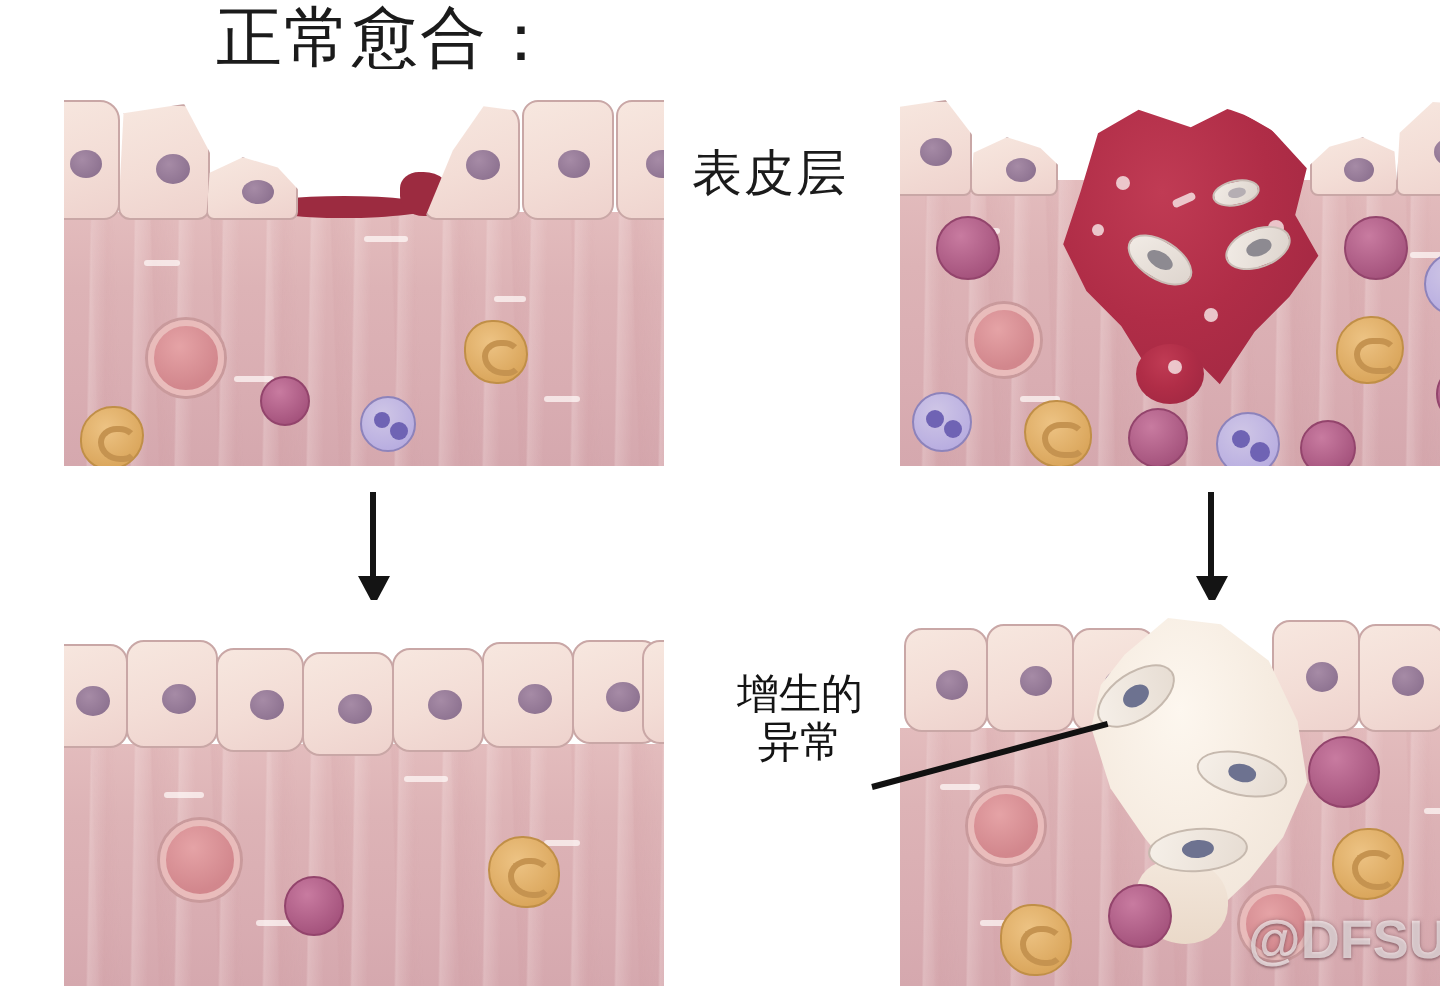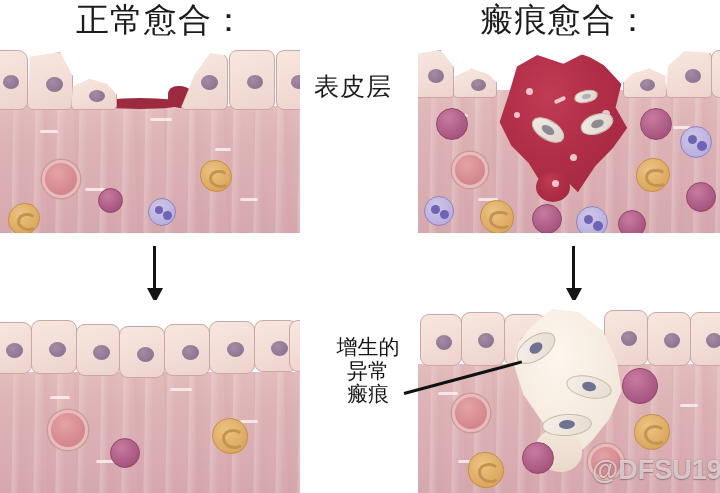--- a/index.html
+++ b/index.html
@@ -1,21 +1,21 @@
 <!DOCTYPE html>
 <html><head>
 <meta charset="utf-8">
 <style>
   html,body{margin:0;padding:0;background:#ffffff;}
   body{
     width:720px;height:493px;position:relative;overflow:hidden;
     font-family:"Liberation Serif","DejaVu Serif",serif;
     background:#ffffff;
   }
-  .stage{position:absolute;inset:0;}
+  .stage{position:absolute;inset:0;margin-left:32px;}
 
   
   .title{
     position:absolute;font-size:33px;line-height:1;color:#1b1b1b;
     letter-spacing:1px;white-space:nowrap;font-weight:400;
   }
   #title-normal{left:76px;top:4px;}
   #title-scar{left:480px;top:4px;}
 
   
@@ -150,21 +150,20 @@
   #wm-zhihu{left:492px;top:452px;font-size:30px;letter-spacing:2px;}
   #wm-toutiao{left:548px;top:456px;font-size:28px;letter-spacing:1px;color:rgba(255,255,255,.55);}
   #wm-handle{left:592px;top:455px;font-size:27px;letter-spacing:0px;}
 </style>
 </head>
 <body>
 
 <div class="stage">
 
   <div class="title" id="title-normal">正常愈合：</div>
-  <div class="title" id="title-scar">瘢痕愈合：</div>
 
   <div class="layer-label" id="label-epidermis">表皮层</div>
 
   <div class="panel" id="panel-tl">
     <div class="dermis" style="top:58px;"></div>
     <div class="speck" style="left:40px;top:82px;width:18px;height:3px;border-radius:2px;"></div>
     <div class="speck" style="left:150px;top:70px;width:22px;height:3px;border-radius:2px;"></div>
     <div class="speck" style="left:215px;top:100px;width:16px;height:3px;border-radius:2px;"></div>
     <div class="speck" style="left:85px;top:140px;width:20px;height:3px;border-radius:2px;"></div>
     <div class="speck" style="left:240px;top:150px;width:18px;height:3px;border-radius:2px;"></div>
@@ -355,19 +354,18 @@
     <div class="cell cell-magenta" style="left:204px;top:68px;width:36px;height:36px;"></div>
     <div class="cell cell-macro" style="left:216px;top:114px;width:36px;height:36px;border-radius:50% 48% 52% 50%;"></div>
     <div class="cell cell-macro" style="left:50px;top:152px;width:36px;height:36px;border-radius:46% 54% 50% 50%;"></div>
     <div class="cell cell-magenta" style="left:104px;top:142px;width:32px;height:32px;"></div>
     <div class="cell cell-vessel" style="left:170px;top:144px;width:36px;height:36px;"></div>
   </div>
 
   <div id="scar-annotation">
     <div>增生的</div>
     <div>异常</div>
-    <div>瘢痕</div>
   </div>
   <div class="leader" style="left:404px;top:392px;width:122px;transform:rotate(-15deg);"></div>
 
   <div class="wm" id="wm-handle">@DFSU1978</div>
 
 </div>
 
 </body></html>

